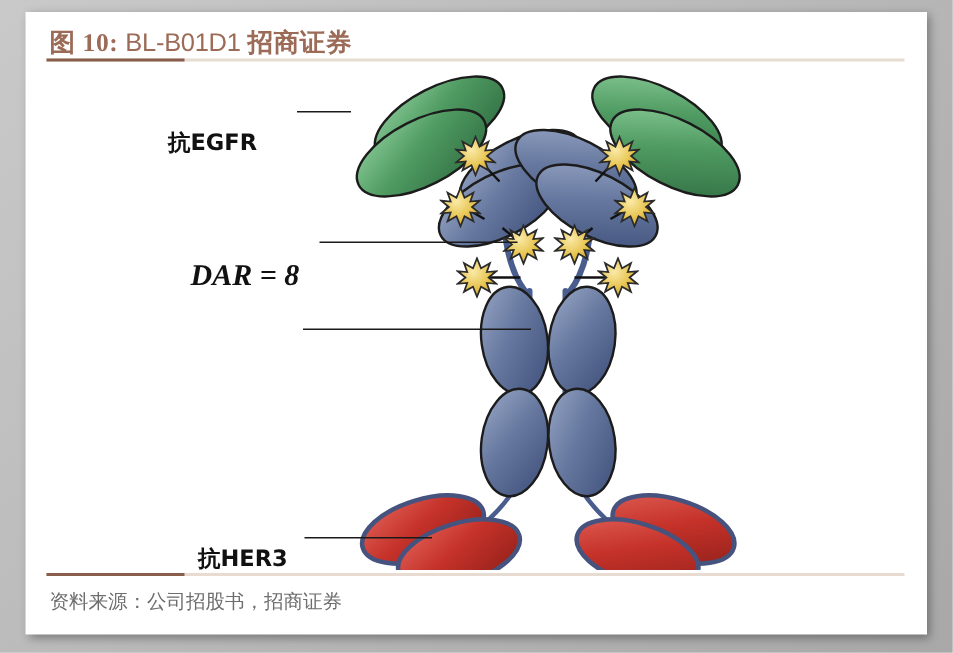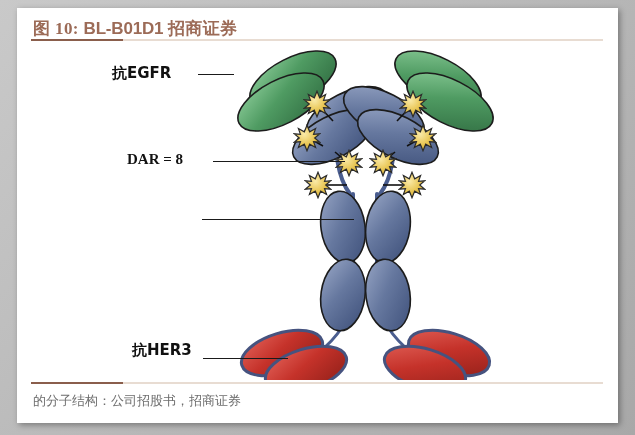--- a/index.html
+++ b/index.html
@@ -24,21 +24,21 @@
   .title-row{
     position:absolute;left:16px;top:9px;
     font-size:17px;font-weight:bold;
     color:#9c6b57;
     letter-spacing:.4px;
     white-space:nowrap;
     font-family:"Liberation Serif","DejaVu Serif",serif;
   }
   .title-row .code{
     font-family:"Liberation Sans","DejaVu Sans",sans-serif;
-    font-weight:bold;
+    font-weight:normal;
     letter-spacing:-.2px;
   }
   .rule{
     position:absolute;left:14px;width:572px;height:2px;
     background:#e8dcd2;
   }
   .rule::before{
     content:"";position:absolute;left:0;top:0;
     width:92px;height:2px;background:#8a5e4c;
   }
@@ -55,24 +55,25 @@
     position:absolute;left:0;top:34px;width:601px;height:338px;
   }
   .figure svg{display:block;width:601px;height:338px;}
   
   .lbl{
     position:absolute;
     font-weight:bold;
     color:#111;
     white-space:nowrap;
     font-family:"Liberation Serif","DejaVu Serif",serif;
+    margin-top:22px;
   }
   .lbl .cn{font-family:"DejaVu Sans","Liberation Sans",sans-serif;font-weight:bold;}
   .lbl-egfr{left:95px;top:56px;font-size:15px;}
-  .lbl-dar {left:110px;top:143px;font-size:15px;}
+  .lbl-dar {left:110px;top:143px;font-size:20px;font-style:italic;}
   .lbl-fc  {left:96px;top:201px;font-size:15px;}
   .lbl-her3{left:115px;top:333px;font-size:15px;}
   .leader{
     position:absolute;height:1px;background:#1a1a1a;
   }
   .ld-egfr{left:181px;top:66px;width:36px;}
   .ld-dar {left:196px;top:153px;width:132px;}
   .ld-fc  {left:185px;top:211px;width:152px;}
   .ld-her3{left:186px;top:350px;width:85px;}
 </style>
@@ -197,15 +198,15 @@
   <div class="leader ld-dar"></div>
 
   <div class="leader ld-fc"></div>
 
   <div class="lbl lbl-her3">
     <span class="cn">抗HER3</span>
   </div>
   <div class="leader ld-her3"></div>
 
   <div class="rule bottom"></div>
-  <div class="source">的分子结构：公司招股书，招商证券</div>
+  <div class="source">资料来源：公司招股书，招商证券</div>
 
 </div>
 
 </body></html>

